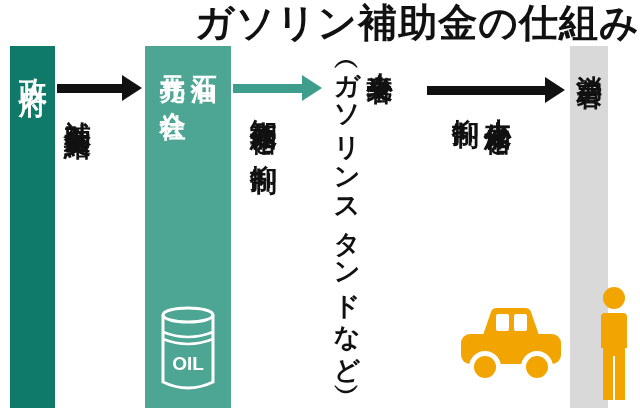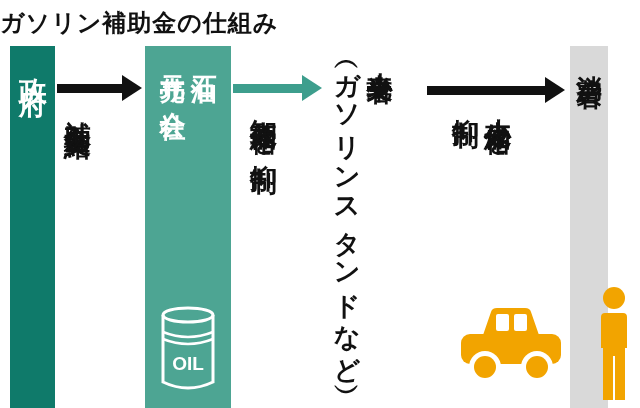--- a/index.html
+++ b/index.html
@@ -7,21 +7,21 @@
   body{
     position:relative;
     overflow:hidden;
     background:#ffffff;
     font-family:"Liberation Sans","DejaVu Sans",sans-serif;
     color:#111;
   }
   
   .title{
     position:absolute;top:0;left:0;width:640px;height:46px;
-    text-align:left;font-size:24px;font-weight:800;letter-spacing:1px;line-height:46px;
+    text-align:right;font-size:39px;font-weight:800;letter-spacing:1px;line-height:46px;
   }
   
   .vtext{
     writing-mode:vertical-rl;
     text-orientation:mixed;
     white-space:pre-line;
     font-weight:700;
     line-height:1.2;
     color:#111;
   }

